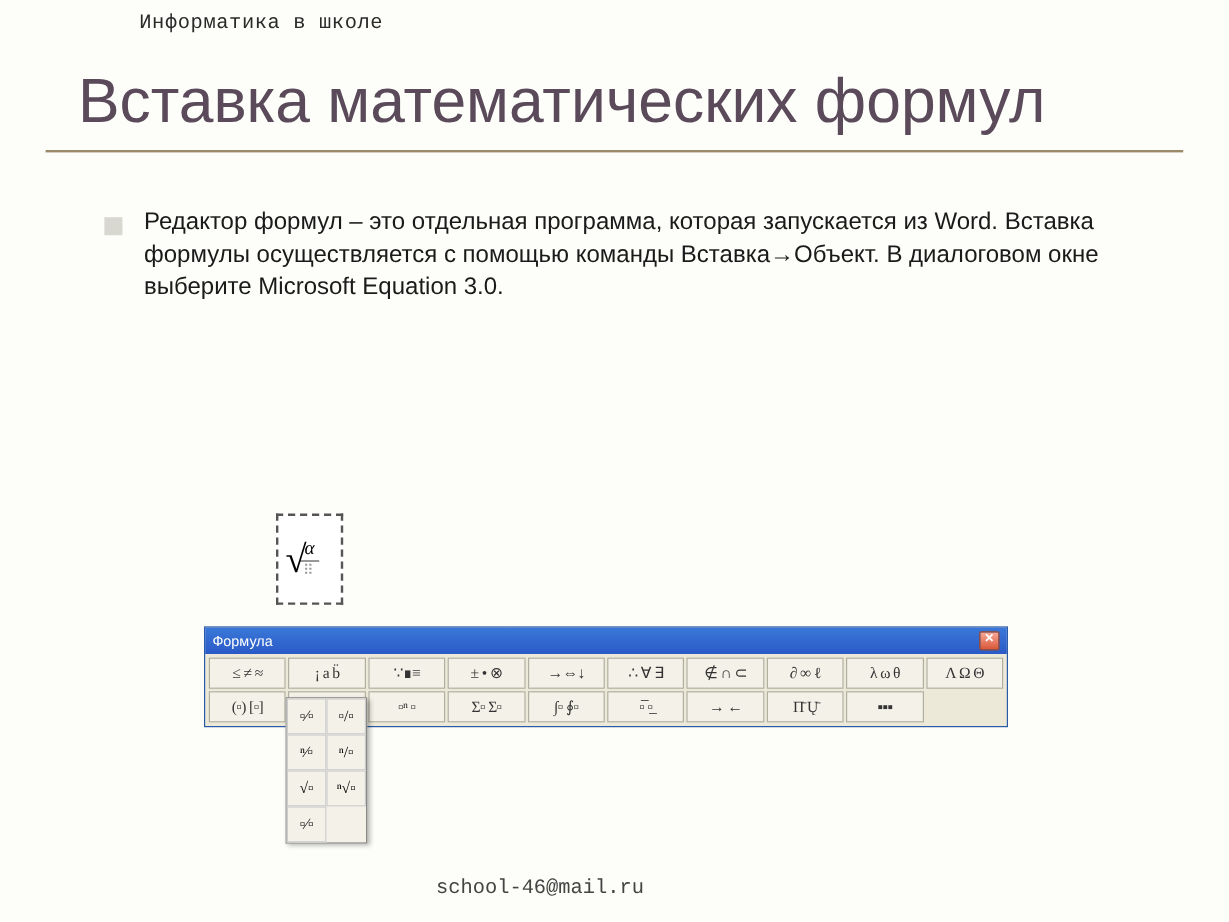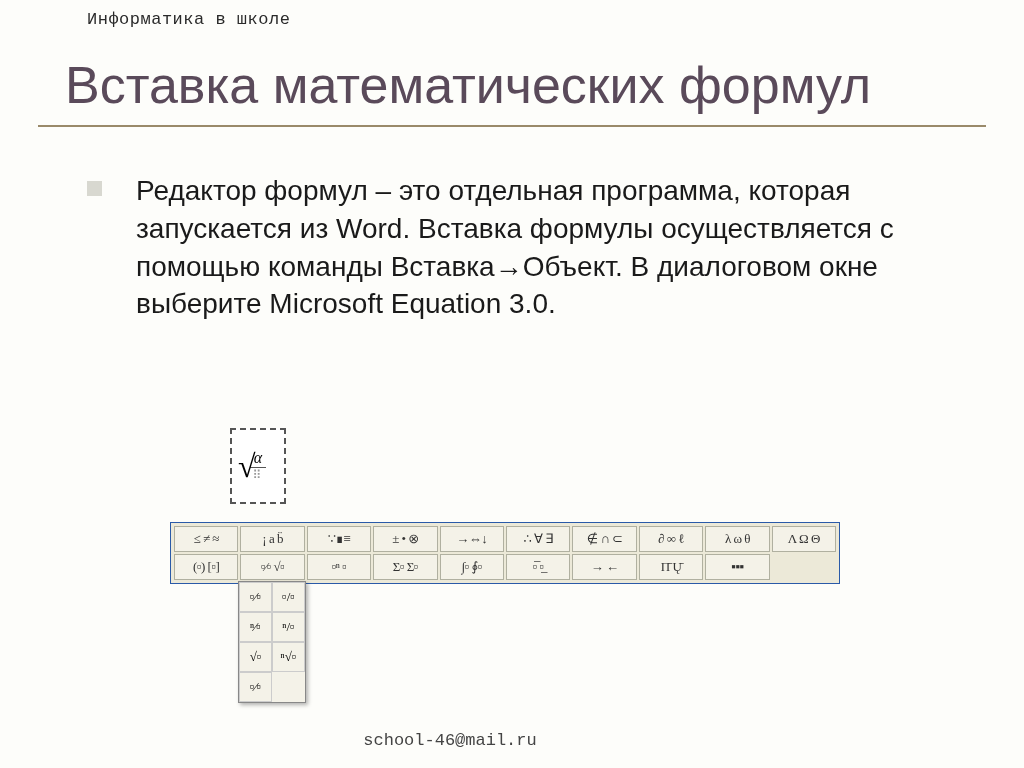--- a/index.html
+++ b/index.html
@@ -8,21 +8,21 @@
     width: 1024px;
     height: 768px;
     background: #fdfdfa;
     font-family: Arial, sans-serif;
     position: relative;
     overflow: hidden;
   }
   .header {
     position: absolute;
     top: 10px;
-    left: 87px;
+    left: 116px;
     font-family: "Courier New", monospace;
     font-size: 17px;
     color: #2a2a2a;
     letter-spacing: 0.5px;
   }
   .title {
     position: absolute;
     top: 55px;
     left: 65px;
     font-size: 52px;
@@ -41,23 +41,23 @@
     position: absolute;
     top: 181px;
     left: 87px;
     width: 15px;
     height: 15px;
     background: #d8d8d0;
   }
   .body-text {
     position: absolute;
     top: 172px;
-    left: 136px;
+    left: 120px;
     width: 810px;
-    font-size: 28px;
+    font-size: 20px;
     line-height: 1.35;
     color: #1a1a1a;
   }
   .equation-box {
     position: absolute;
     top: 428px;
     left: 230px;
     width: 52px;
     height: 72px;
     background: #fff;
@@ -191,20 +191,24 @@
 
 <div class="equation-box">
   <span class="radic">√</span>
   <span class="inner">
     <span class="top">α</span>
     <span class="bot">⠿</span>
   </span>
 </div>
 
 <div class="toolbar">
+  <div class="toolbar-title">
+    <span>Формула</span>
+    <span class="close-btn">✕</span>
+  </div>
   <div class="toolbar-rows">
     <div class="toolbar-row" id="row1">
         <div class="tool-btn">≤ ≠ ≈</div>
         <div class="tool-btn">¡ a b̈</div>
         <div class="tool-btn">∵∎≡</div>
         <div class="tool-btn">± • ⊗</div>
         <div class="tool-btn">→⇔↓</div>
         <div class="tool-btn">∴ ∀ ∃</div>
         <div class="tool-btn">∉ ∩ ⊂</div>
         <div class="tool-btn">∂ ∞ ℓ</div>

